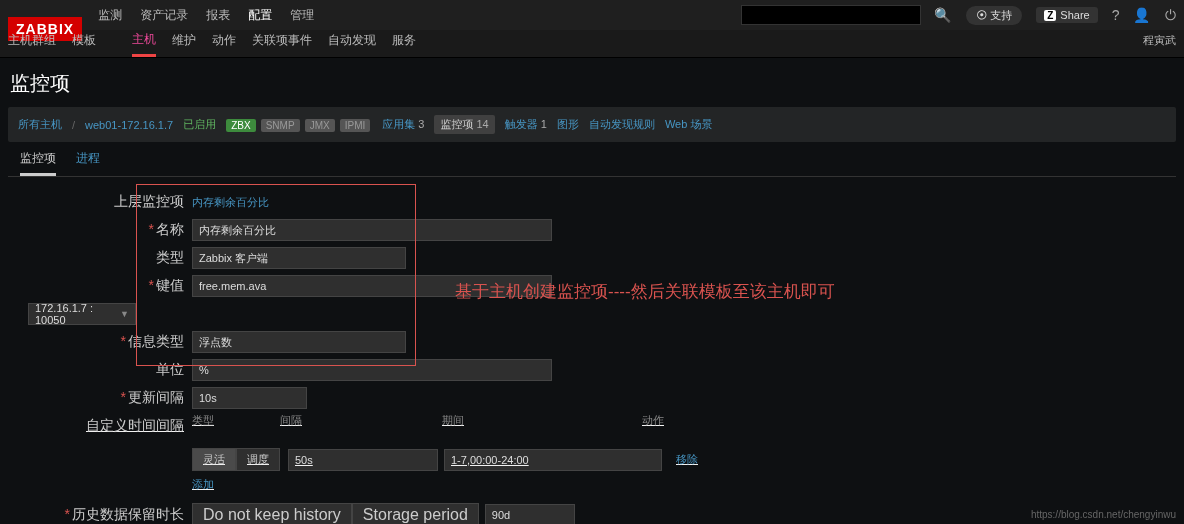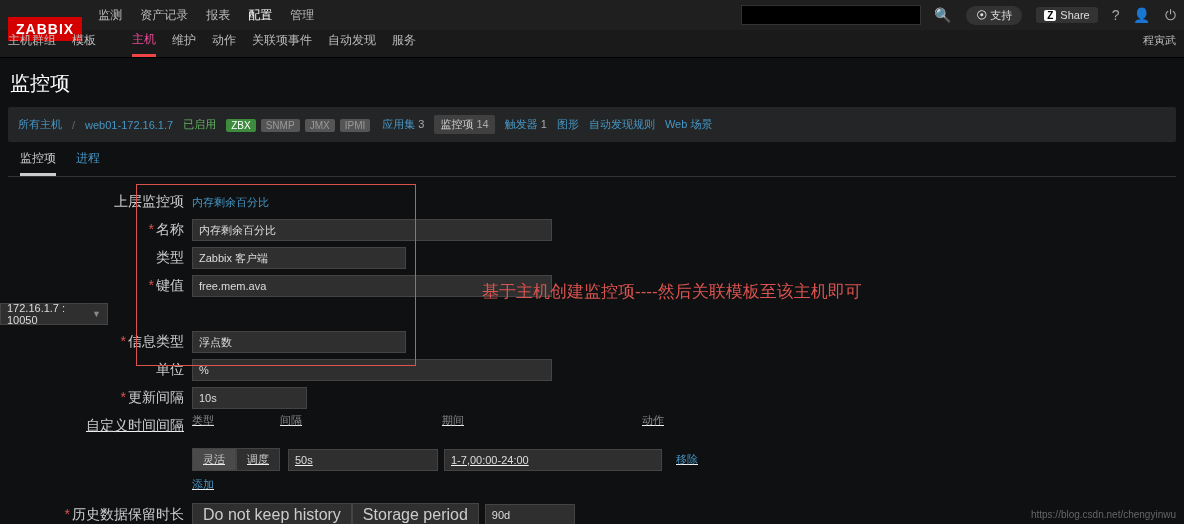--- a/index.html
+++ b/index.html
@@ -36,26 +36,26 @@
 .form-area { padding: 12px 0 0 0; }
 .form-row { display: flex; align-items: center; min-height: 26px; margin-bottom: 2px; }
 .form-label { width: 192px; text-align: right; padding-right: 8px; color: #ccc; font-size: 14px; }
 .form-label .req { color: #d9534f; margin-right: 2px; }
 .form-field { display: flex; align-items: center; }
 .input { background: #2f2f2f; border: 1px solid #444; color: #ddd; height: 22px; padding: 0 6px; font-size: 11px; }
 .input.w210 { width: 214px; }
 .input.w115 { width: 115px; }
 .input.w360 { width: 360px; }
 .select { background: #2f2f2f; border: 1px solid #444; color: #ddd; height: 22px; padding: 0 6px; font-size: 11px; display: flex; align-items: center; justify-content: space-between; }
-.select.w105 { width: 108px; }
+.select.w105 { width: 108px; margin-left: 28px; }
 .select .arrow { color: #888; font-size: 9px; }
 .link { color: #4796c4; cursor: pointer; font-size: 11px; }
 .red-box { position: absolute; border: 1px solid #d9534f; pointer-events: none; }
 .red-box.form { left: 136px; top: 184px; width: 280px; height: 182px; }
-.annotation { position: absolute; color: #d9534f; font-size: 17px; left: 482px; top: 280px; text-align: right; }
+.annotation { position: absolute; color: #d9534f; font-size: 17px; left: 455px; top: 280px; text-align: right; }
 .interval-head { display: flex; gap: 0; color: #888; font-size: 11px; }
 .interval-head div:nth-child(1){ width: 88px; }
 .interval-head div:nth-child(2){ width: 162px; }
 .interval-head div:nth-child(3){ width: 200px; }
 .interval-head div:nth-child(4){ width: 40px; }
 .interval-body { display: flex; margin-top: 20px; align-items: center; }
 .toggle-group { display: flex; }
 .toggle-btn { background: #2f2f2f; border: 1px solid #444; color: #ccc; padding: 3px 10px; font-size: 11px; cursor: pointer; }
 .toggle-btn.active { background: #4a4a4a; }
 .interval-body .input { margin-right: 6px; }

